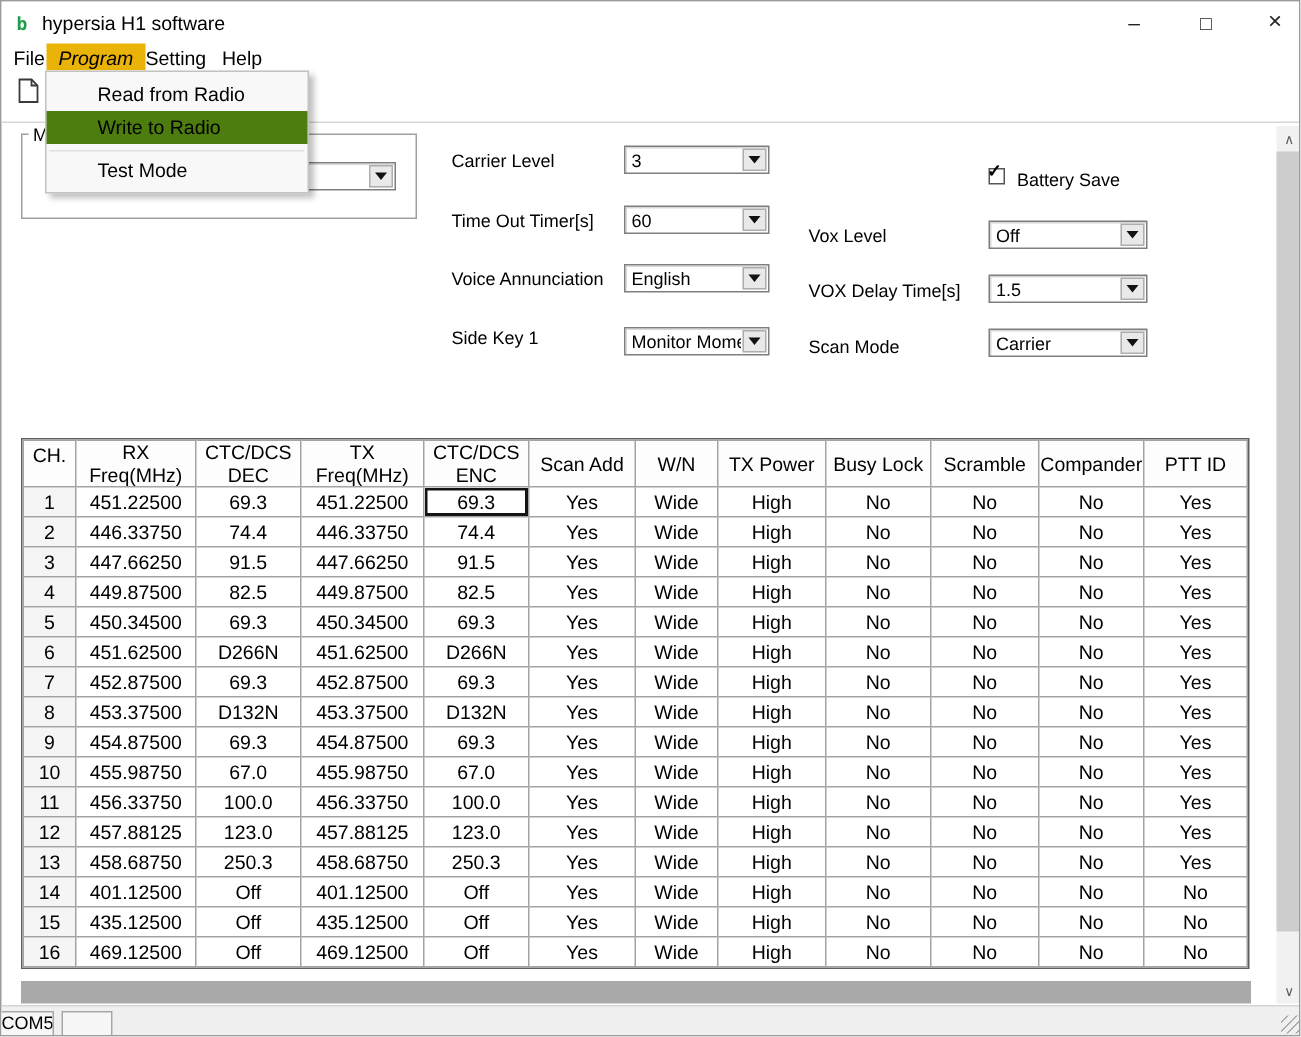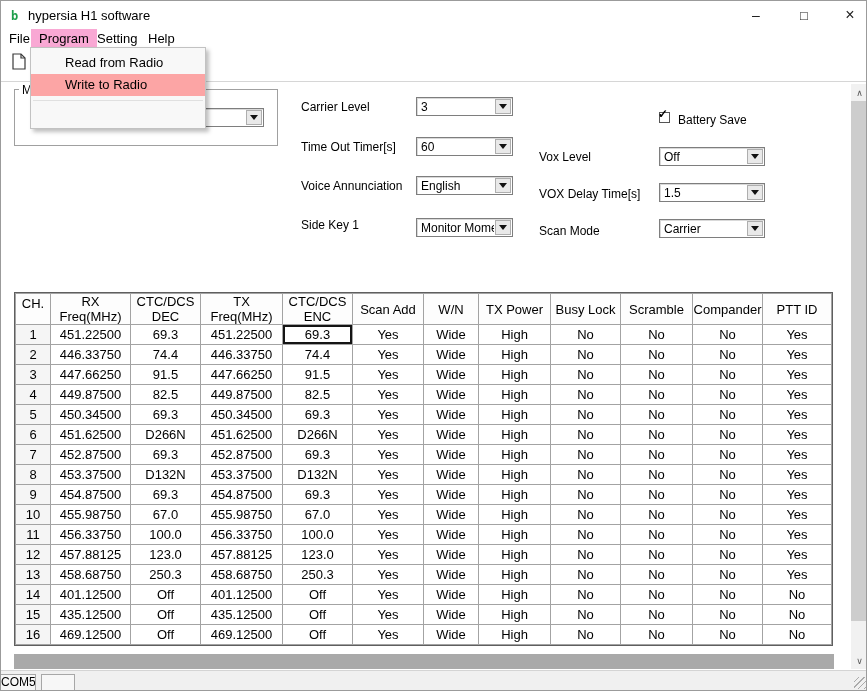--- a/index.html
+++ b/index.html
@@ -15,21 +15,21 @@
   #app-icon{left:10px;top:8px;font:bold 12px "DejaVu Sans Mono",monospace;color:#1e9e4b;}
   #title-text{left:27px;top:7px;font-size:13px;}
   .winbtn{top:0;height:28px;width:34px;display:flex;align-items:center;justify-content:center;color:#222;}
   #btn-min{left:738px;font-size:14px;}
   #btn-max{left:786px;font-size:13px;}
   #btn-close{left:832px;font-size:16px;}
   
   #menubar{left:0;top:28px;width:740px;height:18px;background:#fff;font-size:13px;}
   .menu-item{position:absolute;top:0;height:18px;display:flex;align-items:center;padding:0 8px;}
   #menu-file{left:0;}
-  #menu-program{left:30px;background:#f9a8d4;}
+  #menu-program{left:30px;background:#eab308;font-style:italic;}
   #menu-setting{left:88px;}
   #menu-help{left:139px;}
   
   #toolbar{left:0;top:46px;width:867px;height:35px;background:#fff;border-bottom:1px solid #d6d6d6;}
   #newdoc-btn{left:6px;top:3px;width:24px;height:26px;display:flex;align-items:center;justify-content:center;}
   
   #groupbox{left:13px;top:88px;width:264px;height:57px;border:1px solid #a0a0a0;}
   #groupbox-label{left:18px;top:82px;background:#fff;padding:0 3px;font-size:12px;}
   #groupbox-combo{left:148px;top:107px;width:115px;height:19px;}
   
@@ -42,21 +42,21 @@
   .setlbl{position:absolute;font-size:12px;white-space:nowrap;}
   
   #battery-box{left:658px;top:111px;width:11px;height:11px;background:#fff;border:1px solid #555;}
   #battery-check{left:657px;top:106px;font-size:12px;font-weight:bold;}
   #battery-label{left:677px;top:112px;font-size:12px;}
   
   #dropdown{left:29px;top:46px;width:176px;height:82px;background:#f8f8f8;border:1px solid #c2c2c2;
     box-shadow:3px 3px 4px rgba(0,0,0,0.25);z-index:50;font-size:13px;}
   .dd-item{position:absolute;left:0;right:0;height:22px;line-height:22px;padding-left:34px;}
   #dd-read{top:4px;}
-  #dd-write{top:26px;background:#fca5a5;}
+  #dd-write{top:26px;background:#4d7c0f;}
   #dd-sep{position:absolute;left:2px;right:2px;top:52px;border-top:1px solid #e0e0e0;}
   #dd-test{top:55px;}
   
   #grid-wrap{left:13px;top:291px;border:1px solid #5f5f5f;}
   table{border-collapse:collapse;table-layout:fixed;}
   th,td{border:1px solid #a3a3a3;padding:0;font-size:13px;font-weight:normal;
     text-align:center;white-space:nowrap;overflow:hidden;}
   td{height:20px;}
   th{height:25px;vertical-align:middle;background:#fdfdfd;}
   th.twoline{vertical-align:top;margin-left:48px;}
@@ -178,20 +178,21 @@
     <span class="val">Carrier</span>
       <span class="btn">
         <span class="tri"></span>
       </span>
   </div>
 
   <div class="abs" id="dropdown">
     <div class="dd-item" id="dd-read">Read from Radio</div>
     <div class="dd-item" id="dd-write">Write to Radio</div>
     <div id="dd-sep"></div>
+    <div class="dd-item" id="dd-test">Test Mode</div>
   </div>
 
   <div class="abs" id="grid-wrap">
     <table id="grid">
         <colgroup>
           <col style="width: 35px;">
           <col style="width: 80px;">
           <col style="width: 70px;">
           <col style="width: 82px;">
           <col style="width: 70px;">

